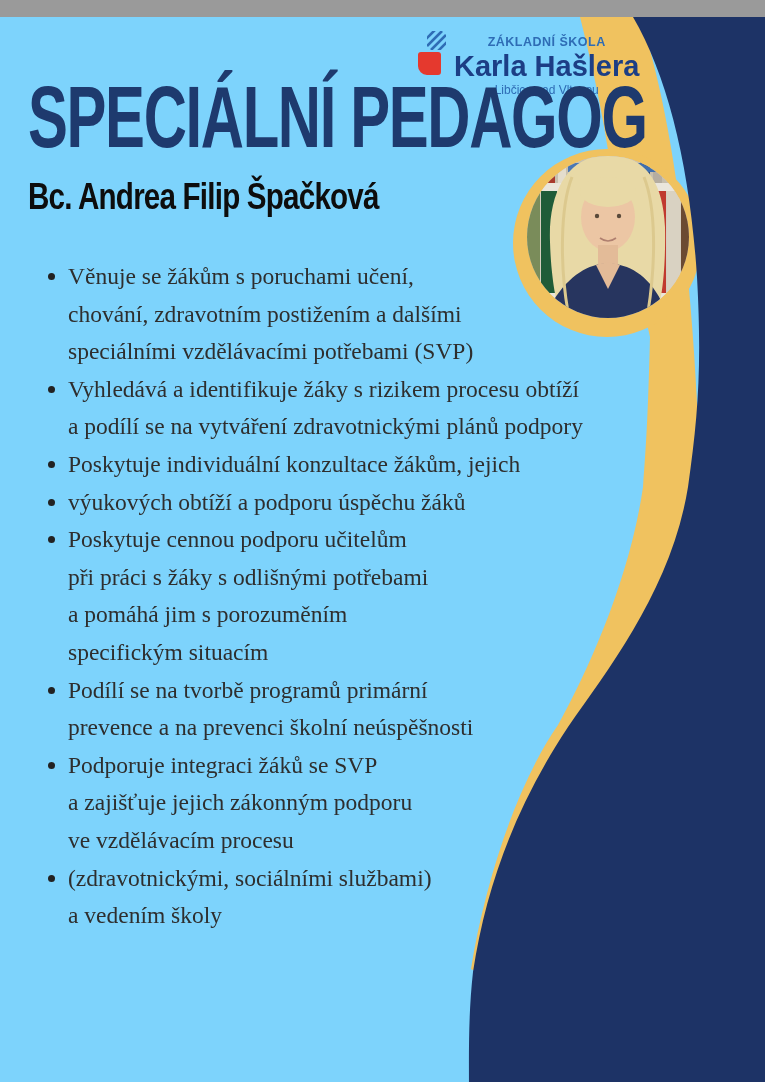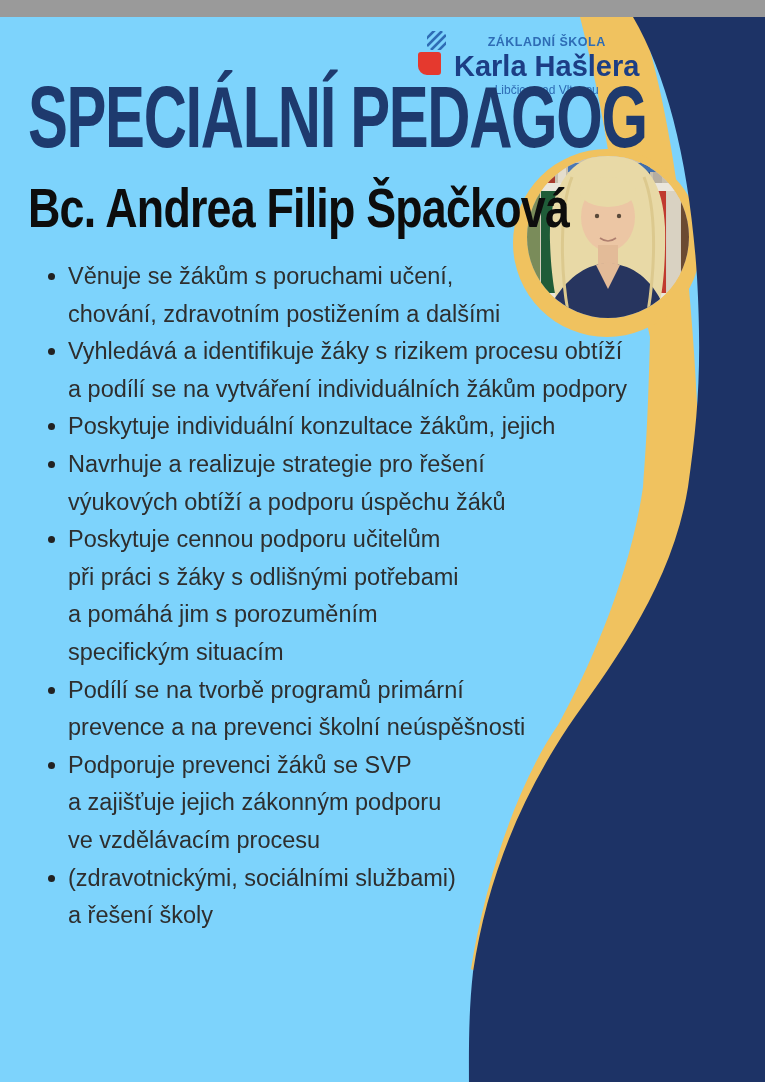--- a/index.html
+++ b/index.html
@@ -20,30 +20,30 @@
   .logo-red{position:absolute;left:0px;top:23px;width:23px;height:23px;
     background:var(--logo-red);border-radius:3px 3px 3px 9px;}
   .logo-text{display:flex;flex-direction:column;align-items:center;line-height:1;}
   .logo-l1{font-size:12.5px;font-weight:bold;color:var(--logo-blue);letter-spacing:.5px;white-space:nowrap;margin-top:7px;}
   .logo-l2{font-size:29px;font-weight:bold;color:var(--logo-navy);white-space:nowrap;margin-top:3px;}
   .logo-l3{font-size:12px;font-weight:normal;color:var(--logo-blue);white-space:nowrap;margin-top:3px;}
   
   .title{position:absolute;left:28px;top:56px;margin:0;font-size:88px;font-weight:bold;
     color:var(--title);letter-spacing:-2px;line-height:1;white-space:nowrap;}
   .title>span{display:inline-block;transform:scaleX(.68);transform-origin:left;}
-  .pname{position:absolute;left:28px;top:160px;margin:0;font-size:56px;font-weight:bold;
+  .pname{position:absolute;left:28px;top:160px;margin:0;font-size:37px;font-weight:bold;
     color:var(--name);letter-spacing:-1px;line-height:1.1;white-space:nowrap;}
   .pname>span{display:inline-block;transform:scaleX(.80);transform-origin:left;}
   
   .duties{position:absolute;left:40px;top:241px;margin:0;padding:0;list-style:none;
     font-size:23.5px;color:var(--text);}
   .duty{position:relative;padding-left:28px;}
   .duty::before{content:"";position:absolute;left:8px;top:15px;width:7px;height:7px;
     border-radius:50%;background:#222;}
-  .duty .ln{display:block;line-height:37.6px;white-space:nowrap;}
+  .duty .ln{display:block;line-height:37.6px;white-space:nowrap;font-family:Liberation Serif, serif;}
 </style>
 </head>
 <body>
 
 <div class="poster">
 
   <svg class="decor" viewBox="0 0 765 1082" width="765" height="1082" aria-hidden="true">
 
     <path style="fill:var(--gold)" d="M580,0 C594,55 602,95 608,133 L650,320 C648,400 646,430 643,470
          C630,560 590,650 558,708 C515,770 484,870 471,952
@@ -130,46 +130,46 @@
     <span>SPECIÁLNÍ PEDAGOG</span>
   </h1>
   <h2 class="pname">
     <span>Bc. Andrea Filip Špačková</span>
   </h2>
 
   <ul class="duties" id="duties">
       <li class="duty">
         <span class="ln">Věnuje se žákům s poruchami učení,</span>
         <span class="ln">chování, zdravotním postižením a dalšími</span>
+        <span class="ln">speciálními vzdělávacími potřebami (SVP)</span>
       </li>
       <li class="duty">
         <span class="ln">Vyhledává a identifikuje žáky s rizikem procesu obtíží</span>
-        <span class="ln">a podílí se na vytváření individuálních žákům podpory</span>
+        <span class="ln">a podílí se na vytváření zdravotnickými plánů podpory</span>
       </li>
       <li class="duty">
         <span class="ln">Poskytuje individuální konzultace žákům, jejich</span>
       </li>
       <li class="duty">
-        <span class="ln">Navrhuje a realizuje strategie pro řešení</span>
         <span class="ln">výukových obtíží a podporu úspěchu žáků</span>
       </li>
       <li class="duty">
         <span class="ln">Poskytuje cennou podporu učitelům</span>
         <span class="ln">při práci s žáky s odlišnými potřebami</span>
         <span class="ln">a pomáhá jim s porozuměním</span>
         <span class="ln">specifickým situacím</span>
       </li>
       <li class="duty">
         <span class="ln">Podílí se na tvorbě programů primární</span>
         <span class="ln">prevence a na prevenci školní neúspěšnosti</span>
       </li>
       <li class="duty">
-        <span class="ln">Podporuje prevenci žáků se SVP</span>
+        <span class="ln">Podporuje integraci žáků se SVP</span>
         <span class="ln">a zajišťuje jejich zákonným podporu</span>
         <span class="ln">ve vzdělávacím procesu</span>
       </li>
       <li class="duty">
         <span class="ln">(zdravotnickými, sociálními službami)</span>
-        <span class="ln">a řešení školy</span>
+        <span class="ln">a vedením školy</span>
       </li>
     </ul>
 
 </div>
 
 </body></html>

